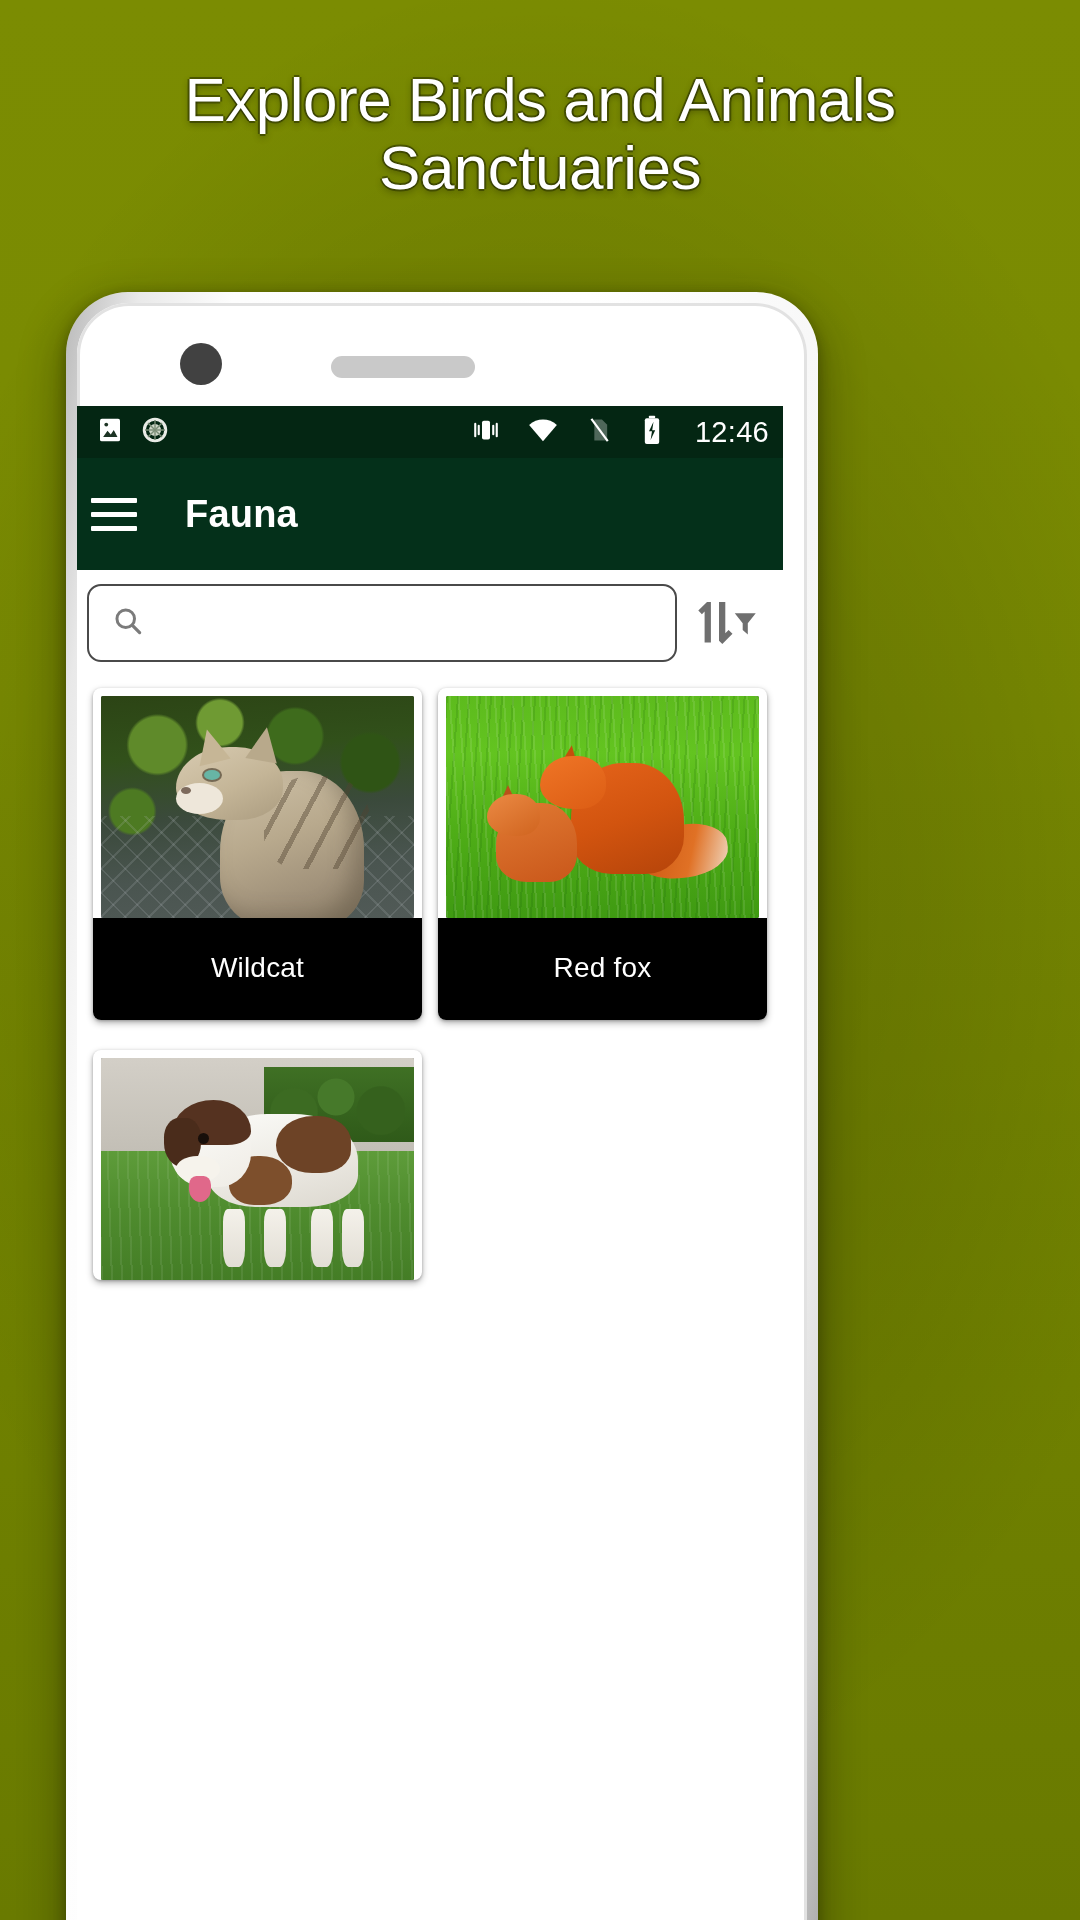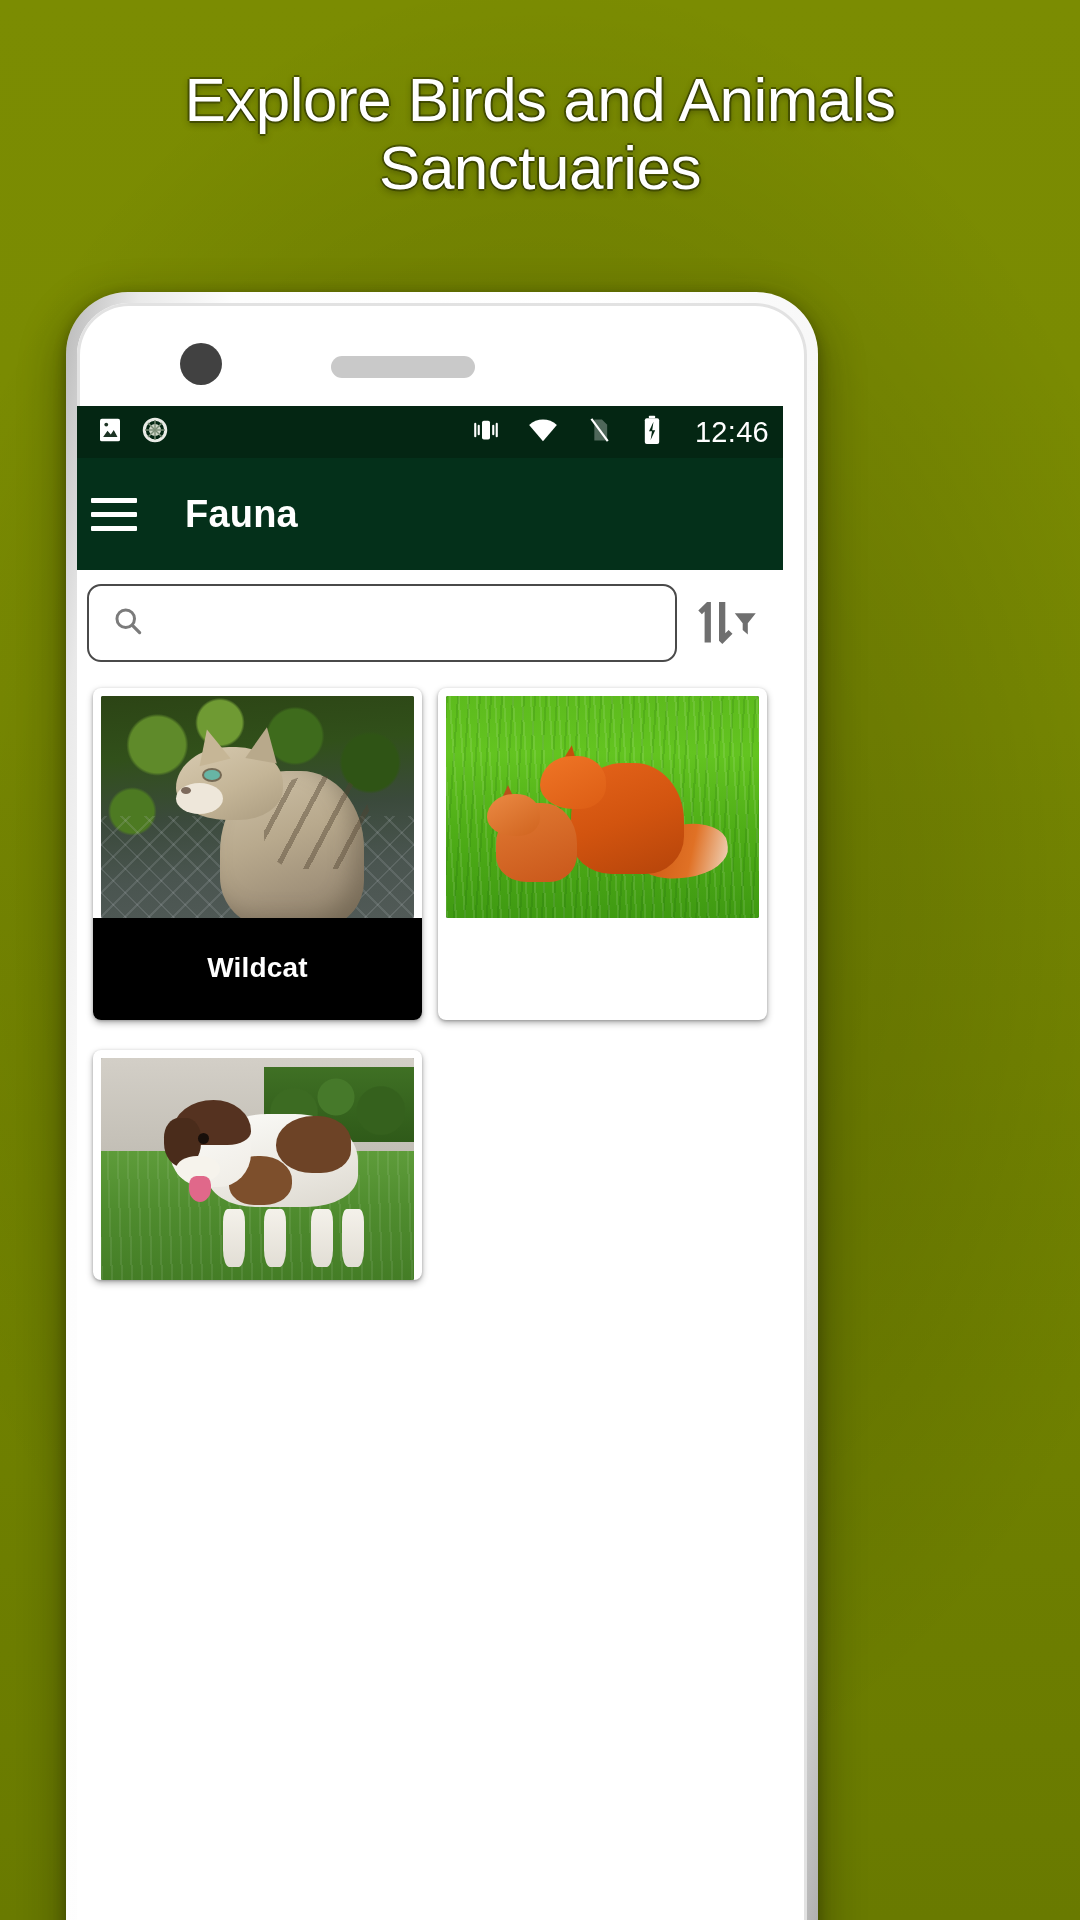--- a/index.html
+++ b/index.html
@@ -192,21 +192,20 @@
     cursor: pointer;
   }
 
   
   #card-grid {
     display: grid;
     grid-template-columns: 1fr 1fr;
     gap: 8px 4px;
     padding: 6px 10px 0 10px;
     box-sizing: border-box;
-    font-weight: bold;
   }
   .animal-card {
     background: #ffffff;
     border-radius: 8px;
     box-shadow: 0 3px 7px rgba(0,0,0,.30), 0 1px 3px rgba(0,0,0,.22);
     overflow: hidden;
     margin: 8px 6px 14px 6px;
     cursor: pointer;
   }
   .card-thumb {
@@ -650,20 +649,21 @@
               <div class="grass-tex"></div>
               <div class="fox-big-tail"></div>
               <div class="fox-big-body"></div>
               <div class="fox-big-ear"></div>
               <div class="fox-big-head"></div>
               <div class="fox-small-body"></div>
               <div class="fox-small-ear"></div>
               <div class="fox-small-head"></div>
             </div>
           </div>
+          <div class="card-label">Red fox</div>
         </div>
 
         <div class="animal-card">
           <div class="card-thumb">
             <div class="art art-stbernard">
               <div class="sb-wall"></div>
               <div class="sb-hedge"></div>
               <div class="sb-lawn"></div>
               <div class="sb-lawn-tex"></div>
               <div class="sbd-leg l1"></div>

